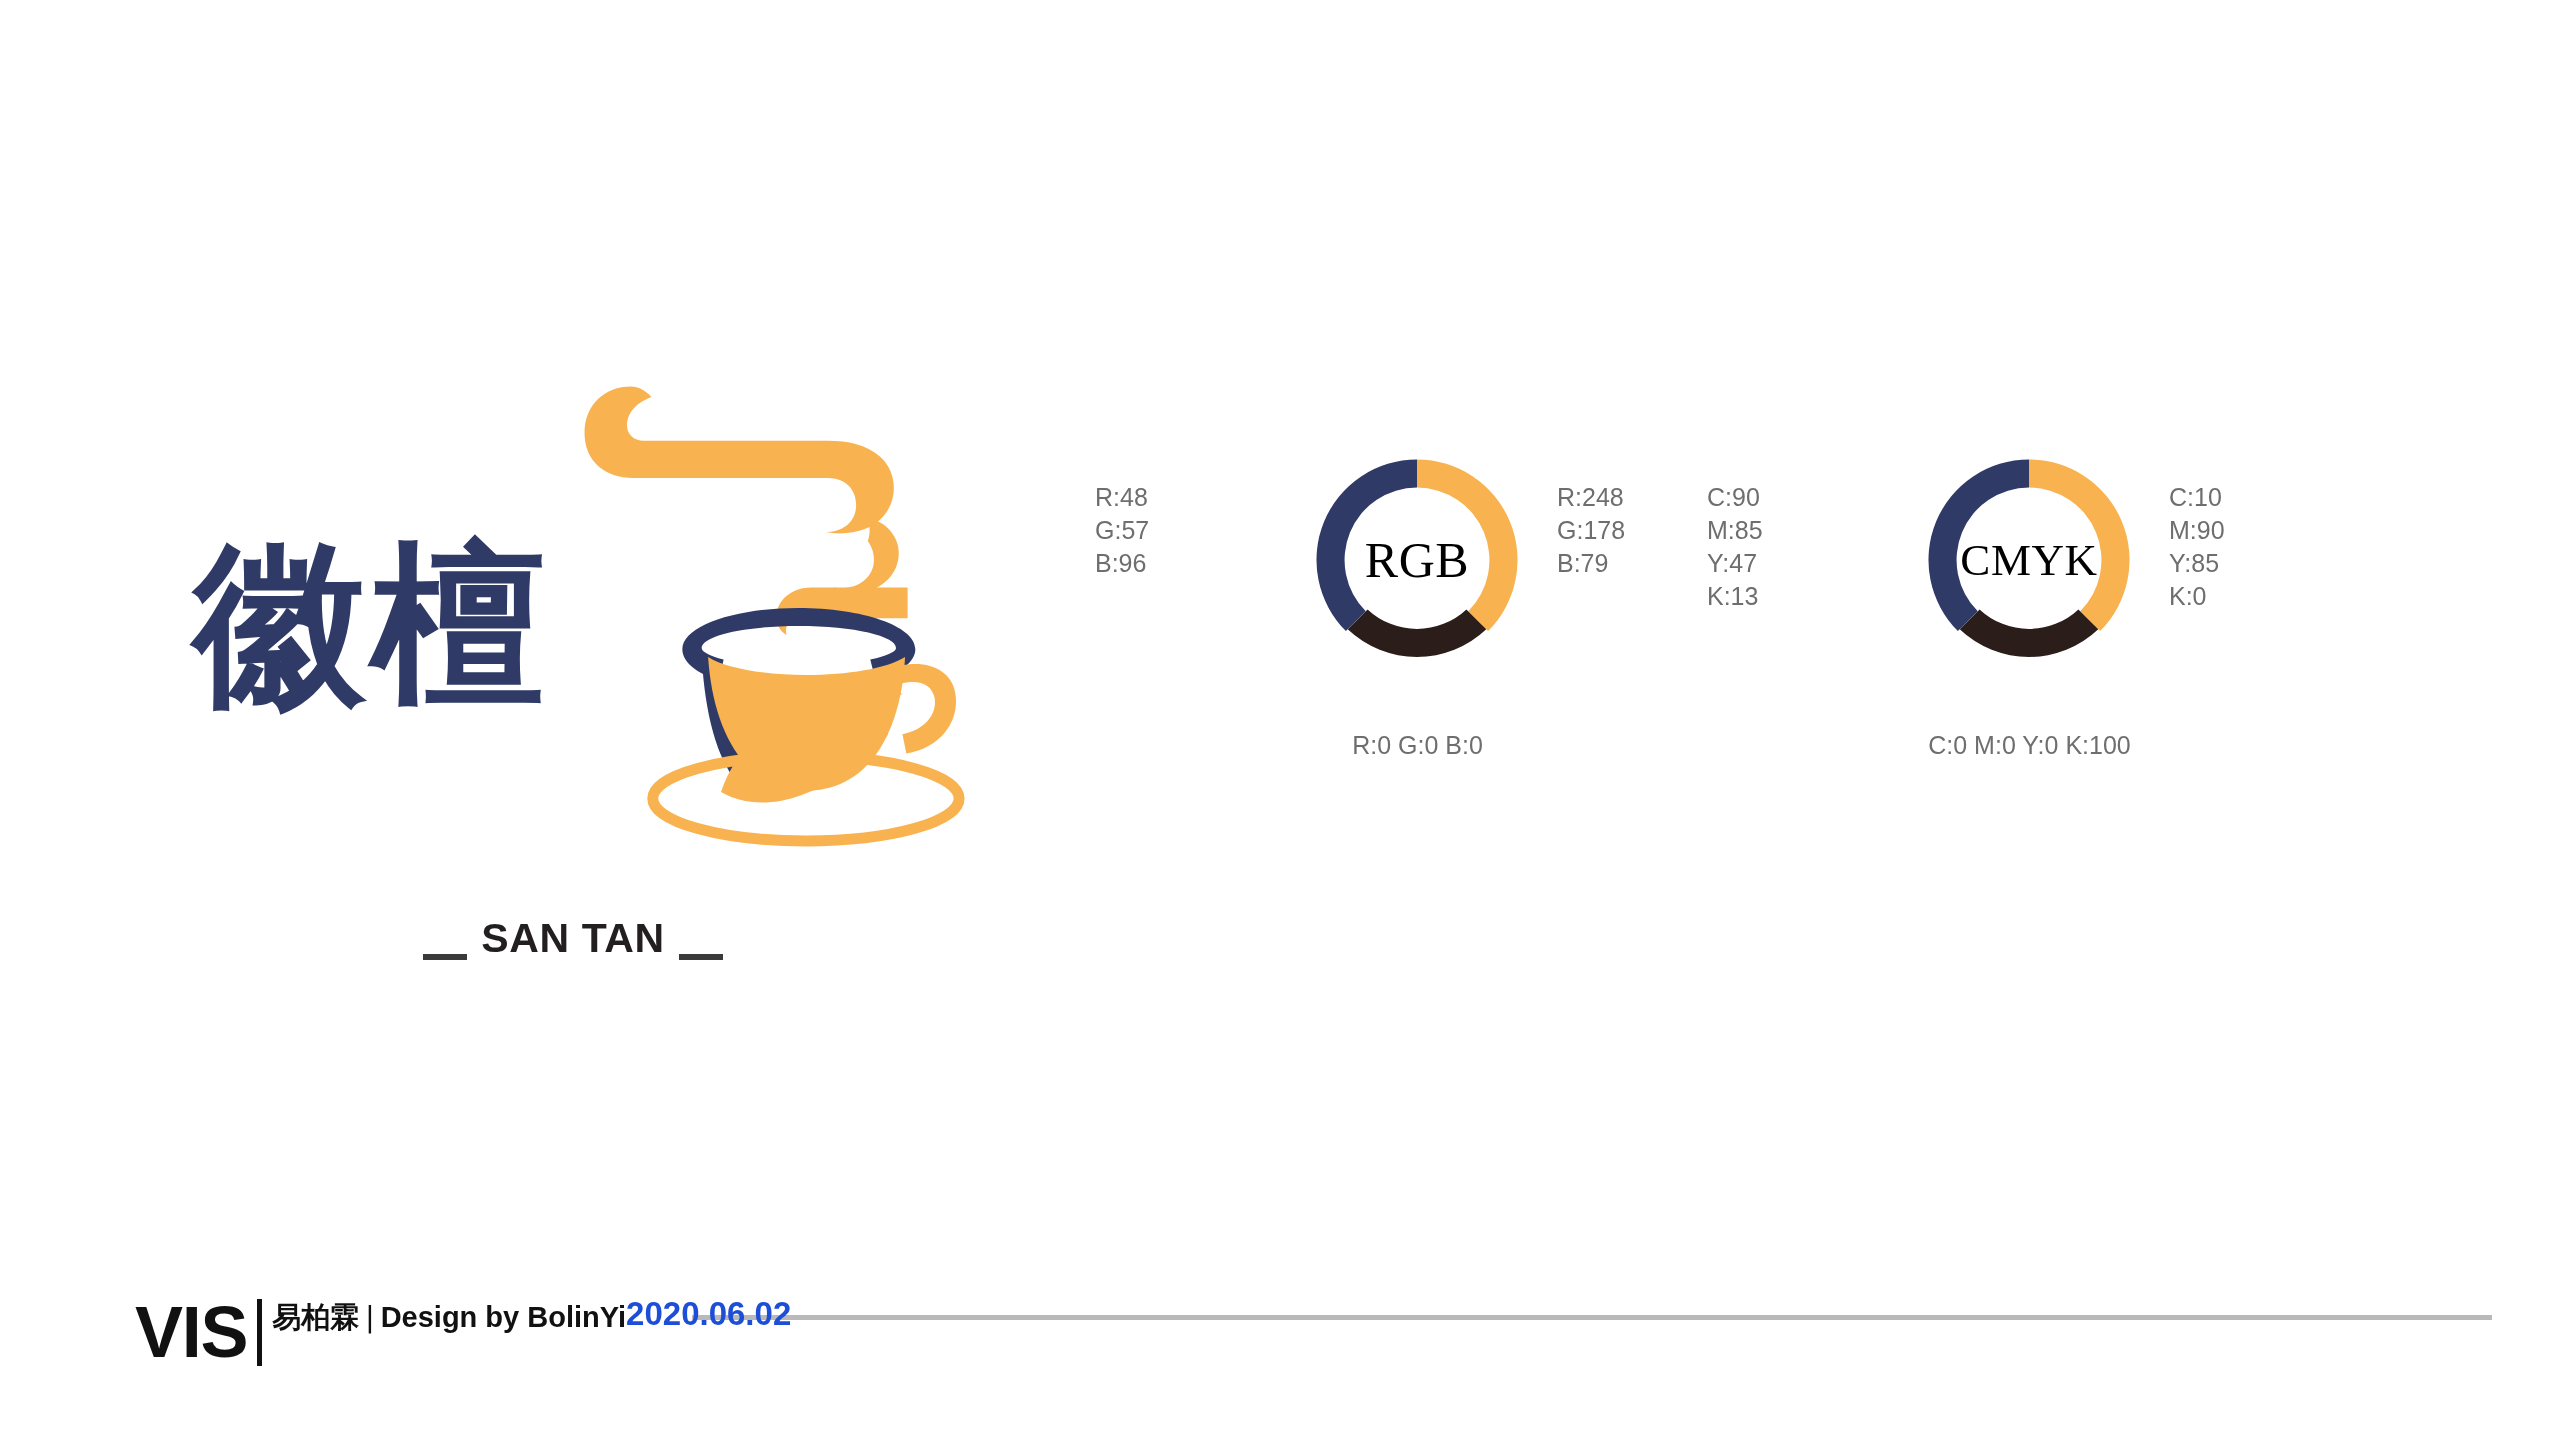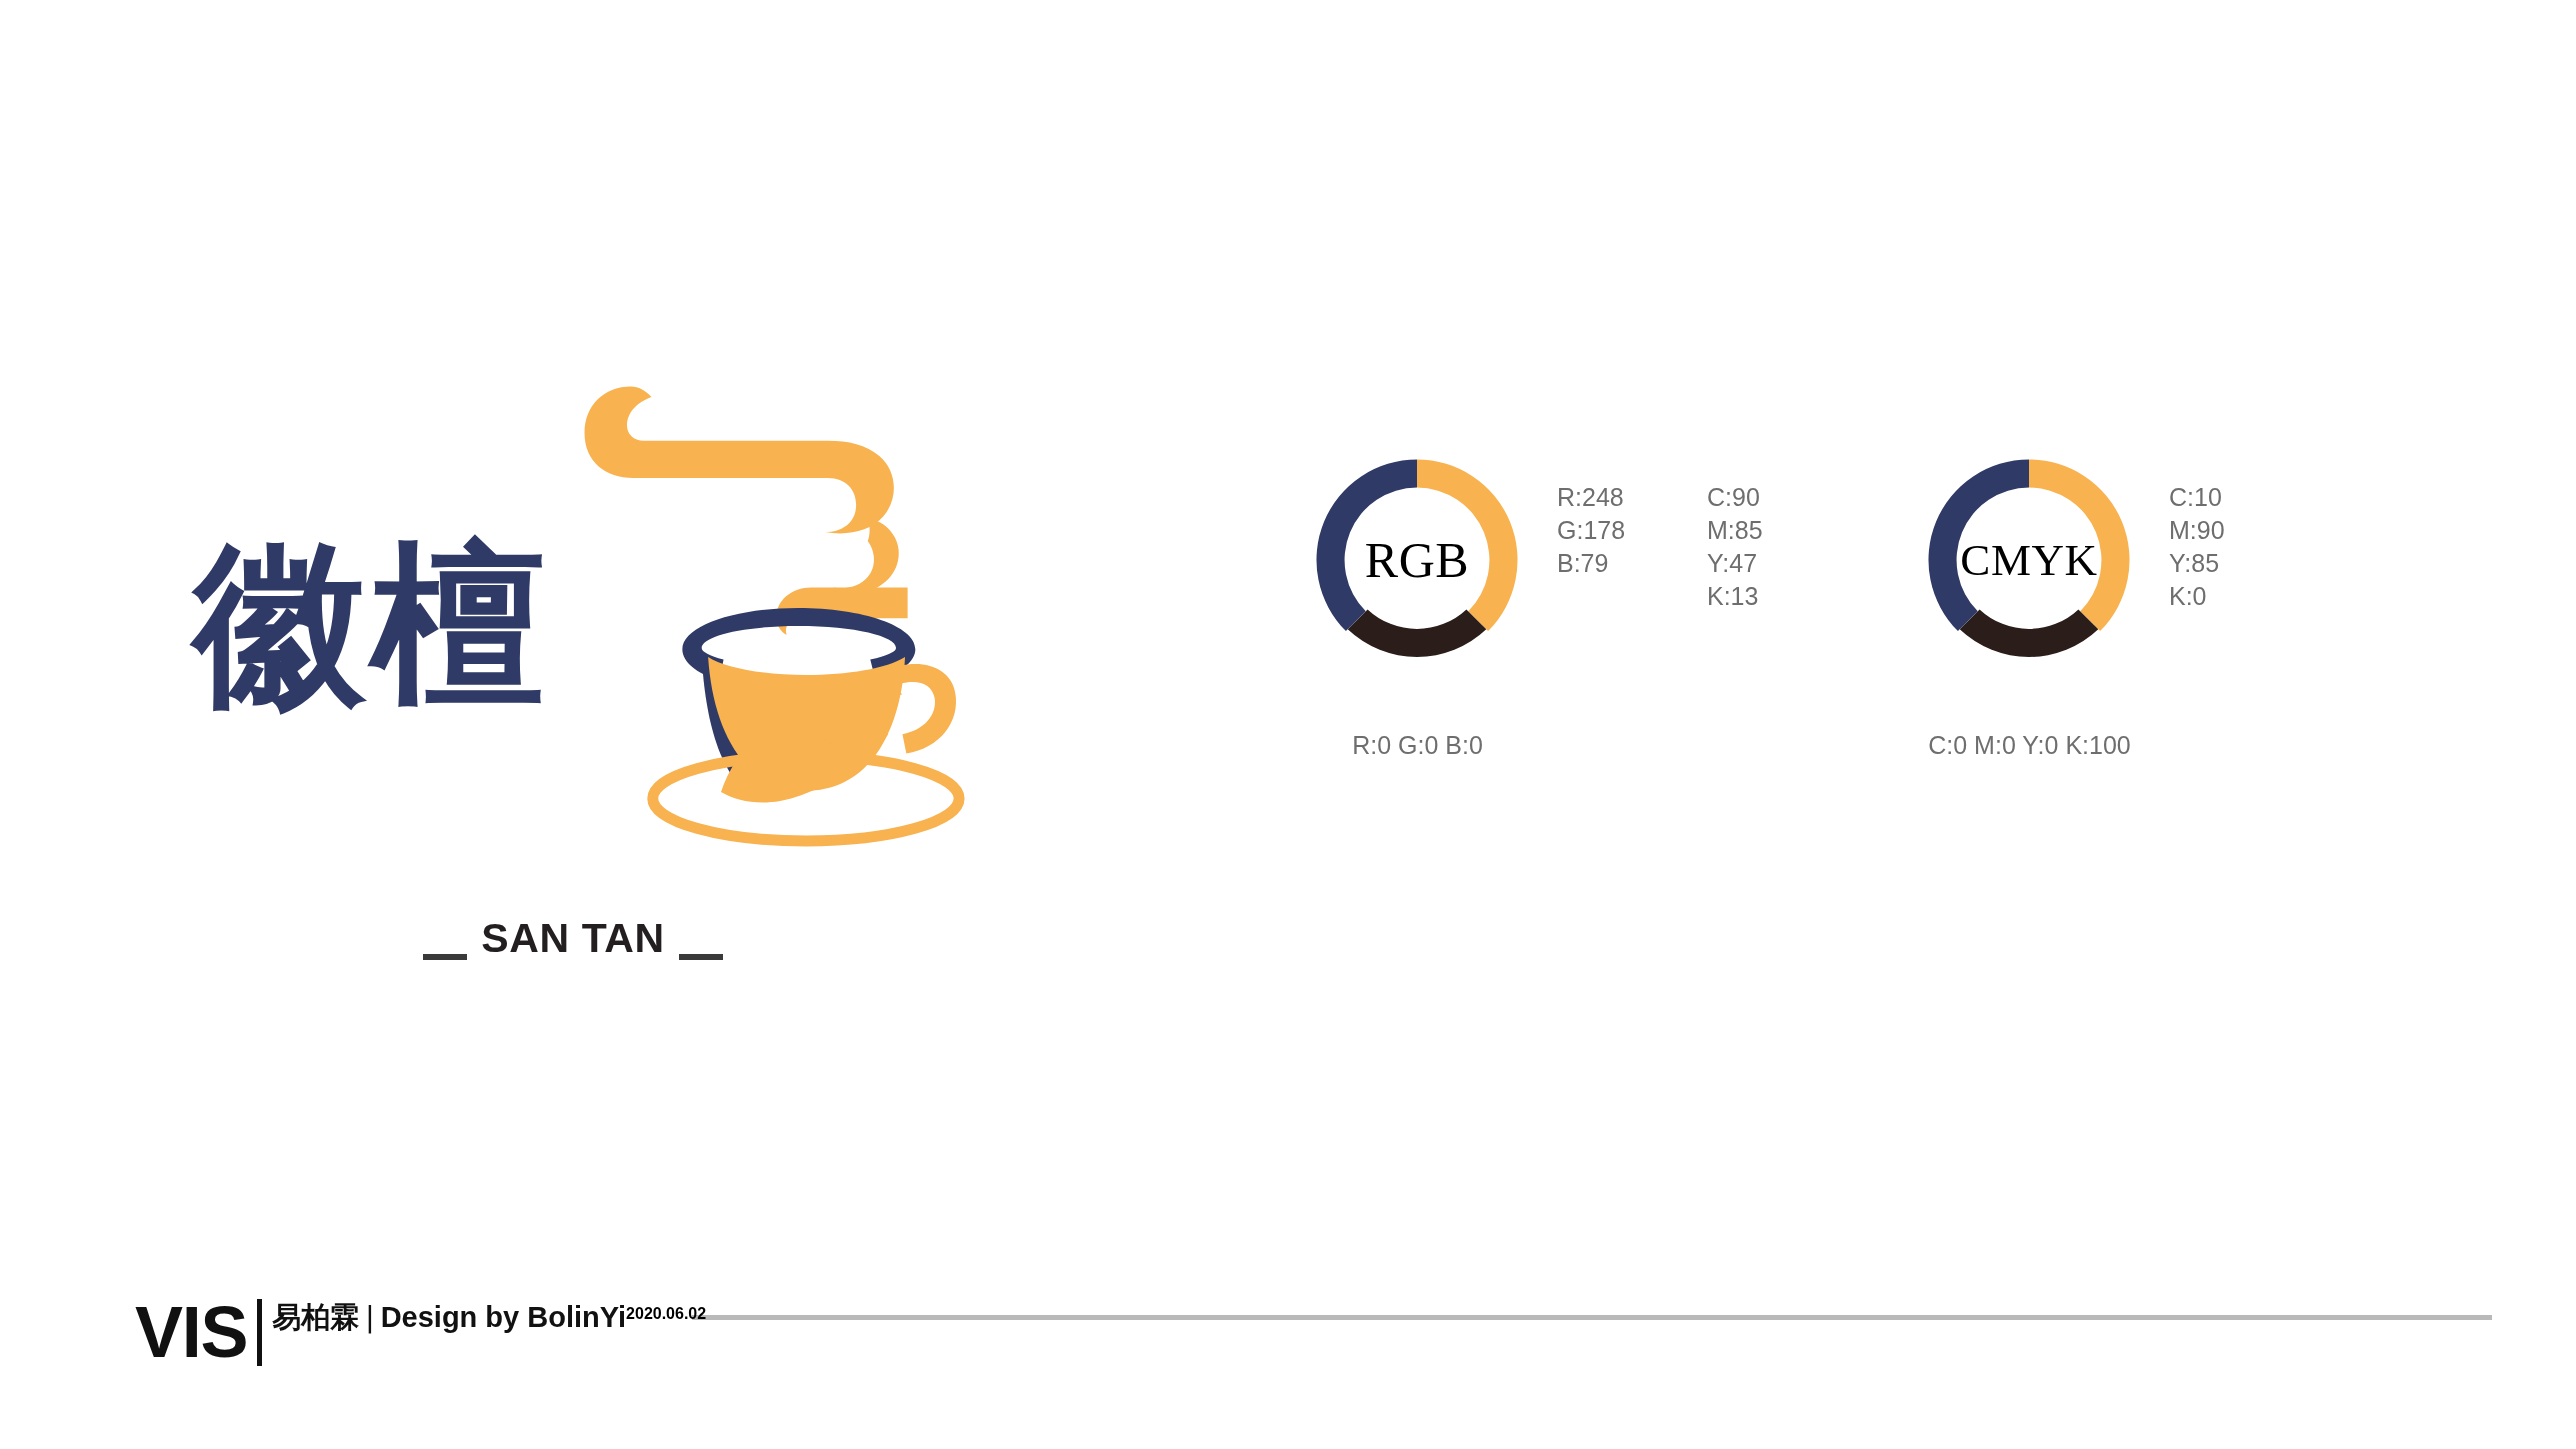--- a/index.html
+++ b/index.html
@@ -211,23 +211,23 @@
     line-height: 36px;
     color: #111111;
     white-space: nowrap;
   }
   #footer-author-cn { font-family: "DejaVu Sans", sans-serif; letter-spacing: 0px; }
   #footer-pipe { margin: 0 5.8px; font-weight: 400; }
   #footer-credit { font-family: "Liberation Sans", sans-serif; font-weight: 700; letter-spacing: 0px; }
   #footer-date {
     font-family: "Liberation Sans", sans-serif;
     font-weight: 700;
-    font-size: 16px;
+    font-size: 33px;
     line-height: 30px;
-    color: #000000;
+    color: #1d4ed8;
     white-space: nowrap;
   }
 </style>
 </head>
 <body>
 
 <div id="logo-block">
 
   <svg id="logo-mark" viewBox="0 0 1320 780">
 
@@ -304,20 +304,26 @@
 
   <div id="logo-sub-en-row">
     <span class="rule-dash"></span>
     <span id="logo-sub-en">SAN TAN</span>
     <span class="rule-dash"></span>
   </div>
 </div>
 
 <div id="swatch-rgb" class="swatch-group">
 
+  <div class="label-left">
+
+    <div>R:48</div>
+    <div>G:57</div>
+    <div>B:96</div>
+  </div>
 
   <div class="donut-wrap">
     <svg class="donut-svg" viewBox="0 0 360 360">
 
       <path d="M 180 24 A 156 156 0 0 1 290.3 290.3 L 259.5 259.5 A 112.5 112.5 0 0 0 180 67.5 Z" fill="#F8B24F"></path>
 
       <path d="M 287.5 287.5 A 156 156 0 0 1 72.5 287.5 L 103.3 256.7 A 112.5 112.5 0 0 0 256.7 256.7 Z" fill="#2B1D1A"></path>
 
       <path d="M 69.7 290.3 A 156 156 0 0 1 180 24 L 180 67.5 A 112.5 112.5 0 0 0 100.5 259.5 Z" fill="#2F3A66"></path>
     </svg>

